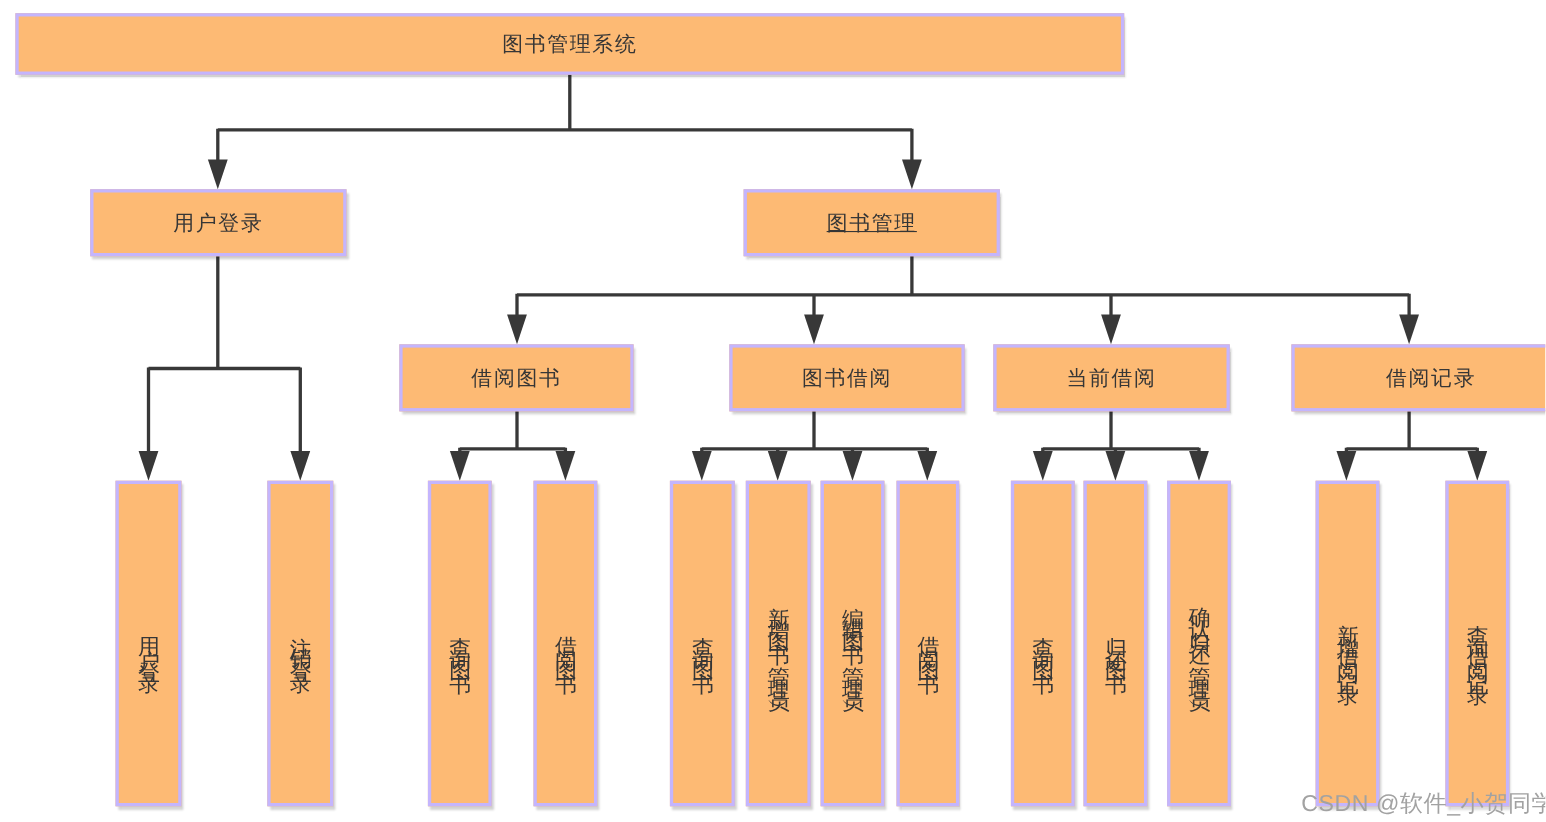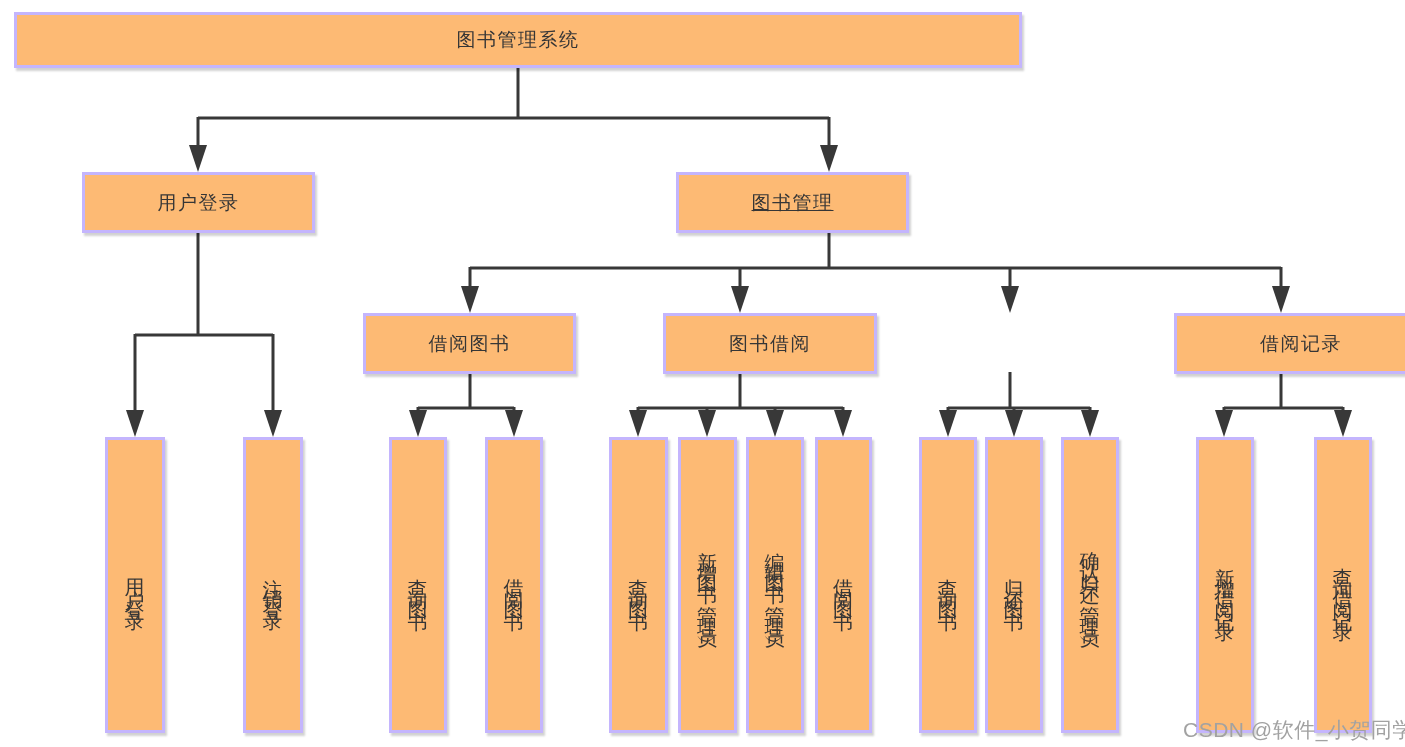--- a/index.html
+++ b/index.html
@@ -100,20 +100,21 @@
     </g>
   </svg>
 
   <div class="node hbox" style="left:14px; top:12px; width:1008px; height:56px;">图书管理系统</div>
 
   <div class="node hbox" style="left:82px; top:172px; width:233px; height:61px;">用户登录</div>
   <div class="node hbox" style="left:676px; top:172px; width:233px; height:61px;text-decoration:underline;">图书管理</div>
 
   <div class="node hbox" style="left:363px; top:313px; width:213px; height:61px;">借阅图书</div>
   <div class="node hbox" style="left:633px; top:313px; width:214px; height:61px;margin-left:30px;">图书借阅</div>
+  <div class="node hbox" style="left:903px; top:313px; width:215px; height:61px;">当前借阅</div>
   <div class="node hbox" style="left:1174px; top:313px; width:254px; height:61px;">借阅记录</div>
 
   <div class="node vbox" style="left:105px; top:437px; width:60px; height:296px;">用户登录</div>
   <div class="node vbox" style="left:243px; top:437px; width:60px; height:296px;">注销登录</div>
 
   <div class="node vbox" style="left:389px; top:437px; width:58px; height:296px;">查询图书</div>
   <div class="node vbox" style="left:485px; top:437px; width:58px; height:296px;">借阅图书</div>
 
   <div class="node vbox" style="left:609px; top:437px; width:59px; height:296px;">查询图书</div>
   <div class="node vbox" style="left:678px; top:437px; width:59px; height:296px;">新增图书（管理员）</div>

